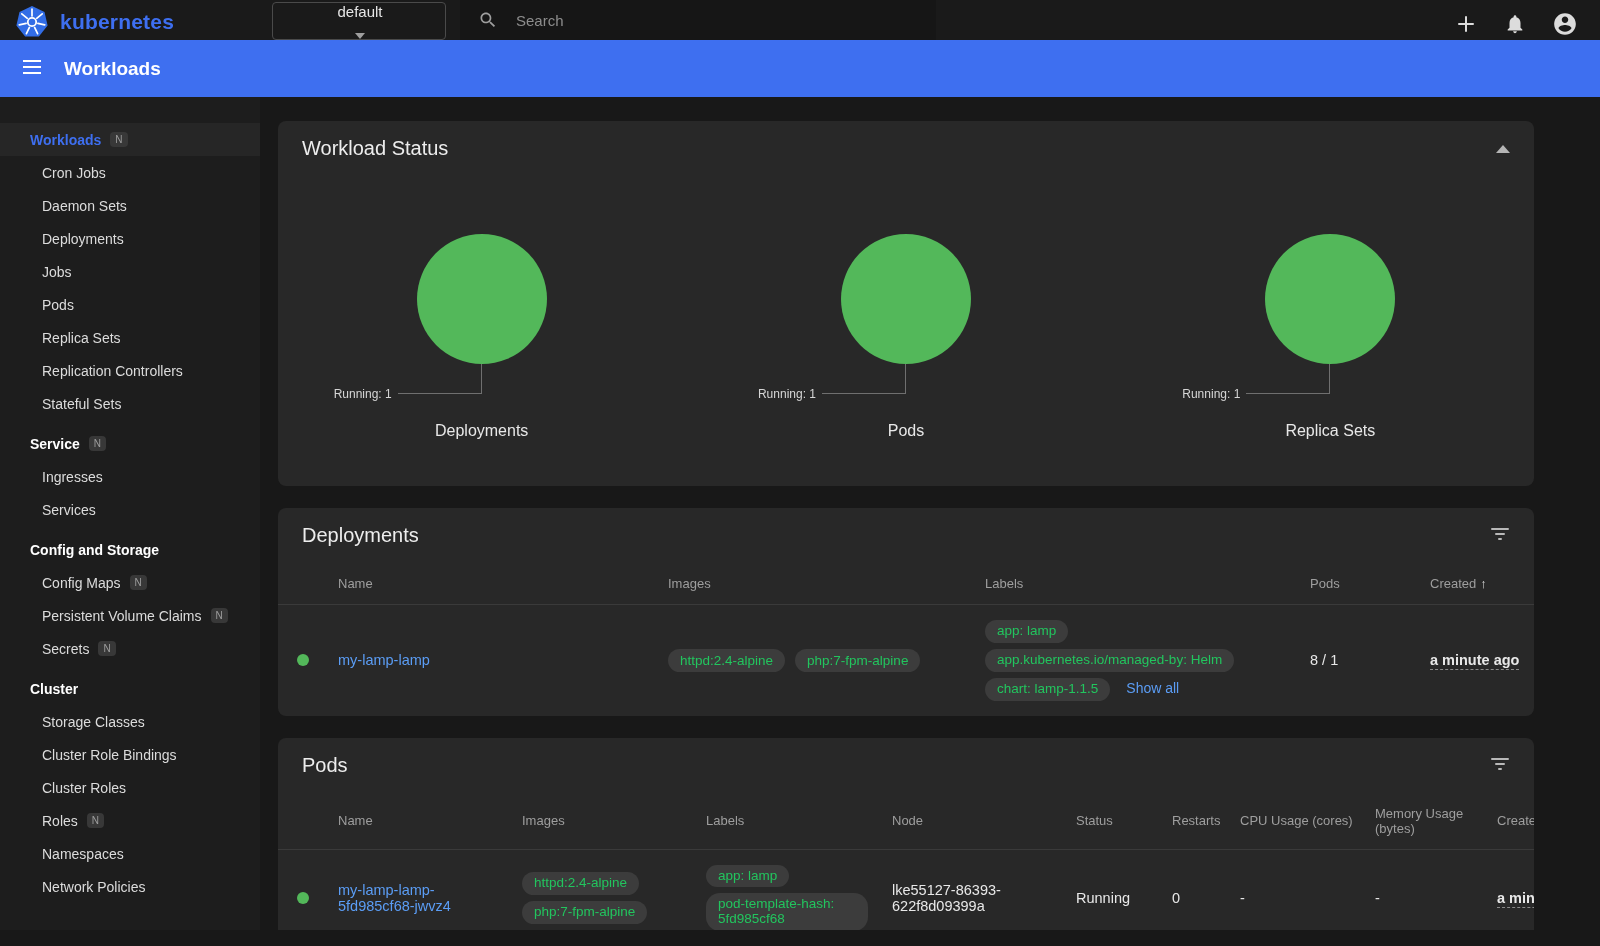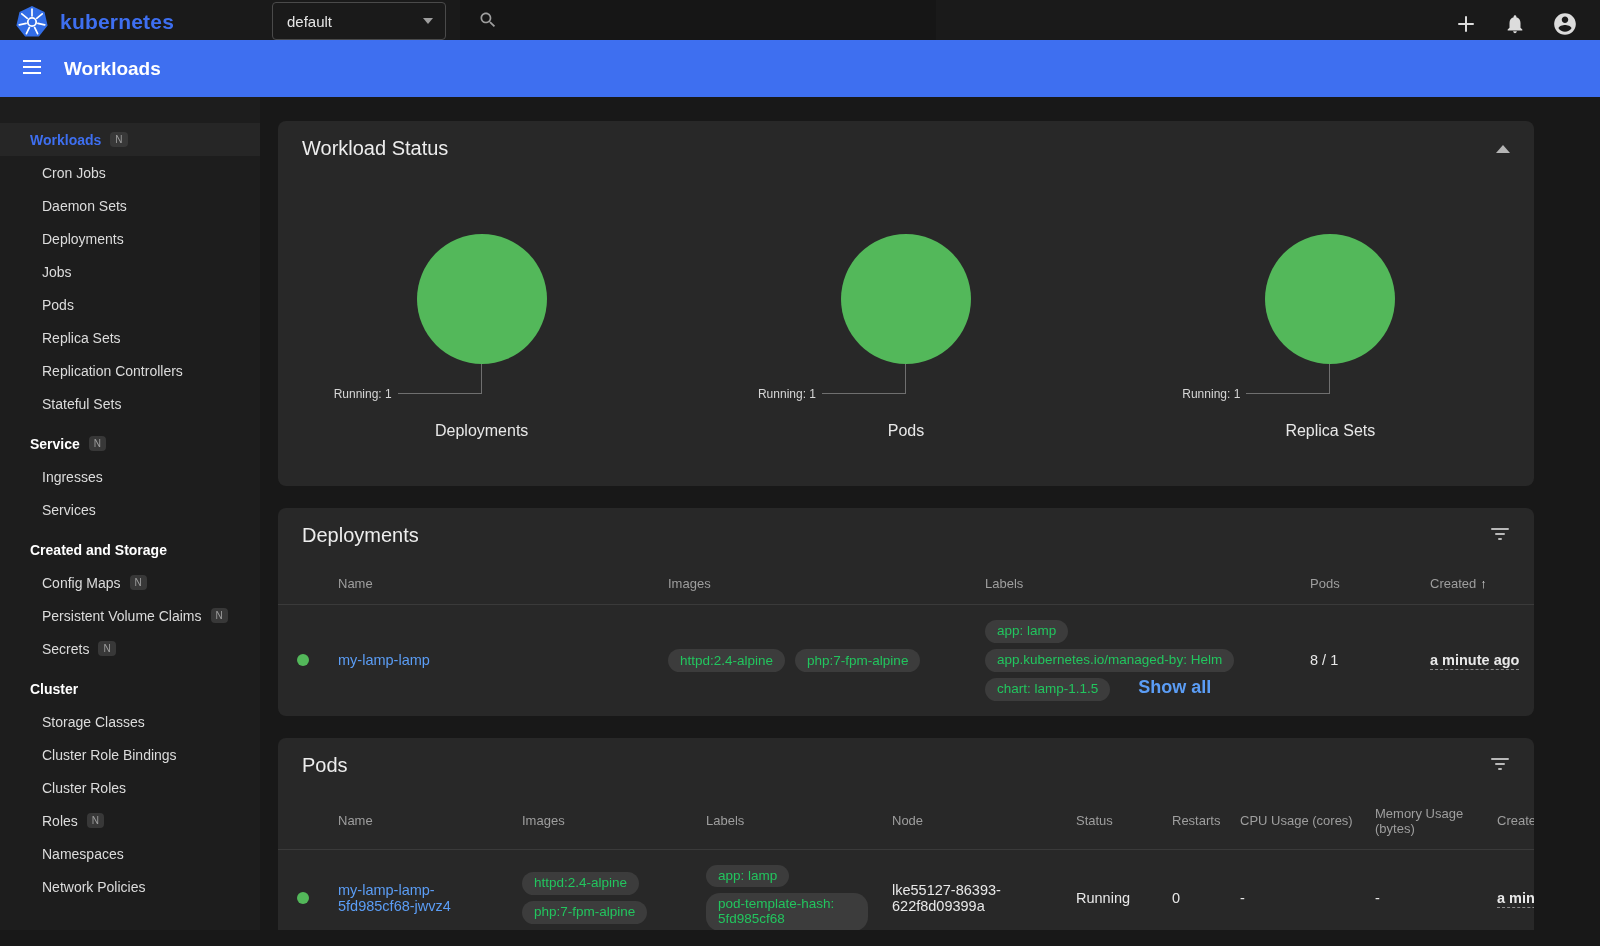--- a/index.html
+++ b/index.html
@@ -10,21 +10,21 @@
   html,body{width:1600px;height:946px;overflow:hidden;background:var(--page);
     font-family:"Liberation Sans","DejaVu Sans",sans-serif;color:#e8e8e8;}
   button{background:none;border:none;cursor:pointer;color:inherit;font-family:inherit;}
   a{cursor:pointer;}
 
   
   .topbar{height:40px;background:var(--topbar);display:flex;align-items:flex-end;}
   .brand{display:flex;align-items:center;gap:10px;padding-left:14px;width:258px;}
   .brand-text{color:var(--accent);font-size:21px;font-weight:700;letter-spacing:.2px;}
   .ns-select{width:174px;height:38px;border:1px solid #4a4a4a;border-radius:4px;margin-left:14px;
-    display:flex;align-items:center;justify-content:space-between;padding:0 12px 0 14px;font-size:15px;color:#e6e6e6;}
+    display:flex;align-items:center;justify-content:space-between;padding:0 12px 0 14px;font-size:15px;color:#e6e6e6;flex-direction:column;}
   .caret{width:0;height:0;border-left:5px solid transparent;border-right:5px solid transparent;border-top:6px solid #9e9e9e;}
   .searchbar{align-self:stretch;width:476px;margin-left:14px;background:#161616;display:flex;align-items:center;padding:0 18px;}
   .searchbar input{flex:1;background:transparent;border:none;outline:none;color:#e8e8e8;font-size:15px;margin-left:18px;font-family:inherit;}
   .searchbar input::placeholder{color:#8d8d8d;}
   .topbar-spacer{flex:1;}
   .topbar-actions{display:flex;align-items:center;gap:26px;padding-right:22px;}
 
   
   .appbar{height:57px;background:var(--accent);display:flex;align-items:center;gap:20px;padding-left:20px;}
   .appbar h1{font-size:19px;font-weight:700;color:#fff;}
@@ -63,21 +63,21 @@
   .ptable{width:1359px;}
   th{text-align:left;font-weight:400;color:#9e9e9e;font-size:13px;padding:13px 14px 13px 0;vertical-align:middle;margin-left:47px;}
   tbody tr{border-top:1px solid #3a3a3a;}
   td{padding:12px 14px 12px 0;vertical-align:middle;font-size:14.5px;color:#e8e8e8;overflow-wrap:anywhere;}
   .dotcell{padding:0;}
   .dot{display:block;width:12px;height:12px;border-radius:50%;background:var(--green);margin-left:19px;}
   .link{color:var(--link);text-decoration:none;}
   .chip{display:inline-block;background:var(--chip);color:#22c55e;border-radius:14px;padding:4px 12px;
     font-size:13.5px;margin:3px 10px 3px 0;max-width:100%;overflow-wrap:anywhere;}
   .chip-line{line-height:1.1;}
-  .showall{font-size:18px;margin-left:18px;white-space:nowrap;font-weight:bold;}
+  .showall{font-size:14px;margin-left:6px;white-space:nowrap;}
   .ago{border-bottom:1px dashed #8a8a8a;padding-bottom:1px;white-space:nowrap;font-weight:bold;}
   .sort-arrow{color:#dcdcdc;font-size:13px;margin-left:4px;}
   th.nowrap{white-space:nowrap;}
 </style>
 </head>
 <body>
 
 <header class="topbar">
   <div class="brand">
     <svg width="36" height="36" viewBox="0 0 36 36">
@@ -96,20 +96,21 @@
     <span class="brand-text">kubernetes</span>
   </div>
   <div class="ns-select">
     <span>default</span>
     <span class="caret"></span>
   </div>
   <div class="searchbar">
     <svg width="20" height="20" viewBox="0 0 24 24">
       <path fill="#9e9e9e" d="M15.5 14h-.79l-.28-.27C15.41 12.59 16 11.11 16 9.5 16 5.91 13.09 3 9.5 3S3 5.91 3 9.5 5.91 16 9.5 16c1.61 0 3.09-.59 4.23-1.57l.27.28v.79l5 4.99L20.49 19l-4.99-5zm-6 0C7.01 14 5 11.99 5 9.5S7.01 5 9.5 5 14 7.01 14 9.5 11.99 14 9.5 14z"></path>
     </svg>
+    <input placeholder="Search" style="">
   </div>
   <div class="topbar-spacer"></div>
   <div class="topbar-actions">
     <button>
       <svg width="24" height="24" viewBox="0 0 24 24">
         <path stroke="#dcdcdc" stroke-width="2" stroke-linecap="round" d="M12 5v14M5 12h14" fill="none"></path>
       </svg>
     </button>
     <button>
       <svg width="22" height="22" viewBox="0 0 24 24">
@@ -167,21 +168,21 @@
       <span>Service</span>
       <span class="nbadge">N</span>
     </div>
     <div class="nav-item">
         <span>Ingresses</span>
       </div>
     <div class="nav-item">
         <span>Services</span>
       </div>
     <div class="nav-item top gap">
-      <span>Created and Storage</span>
+      <span>Config and Storage</span>
     </div>
     <div class="nav-item">
       <span>Config Maps</span>
       <span class="nbadge">N</span>
     </div>
     <div class="nav-item">
       <span>Persistent Volume Claims</span>
       <span class="nbadge">N</span>
     </div>
     <div class="nav-item">

